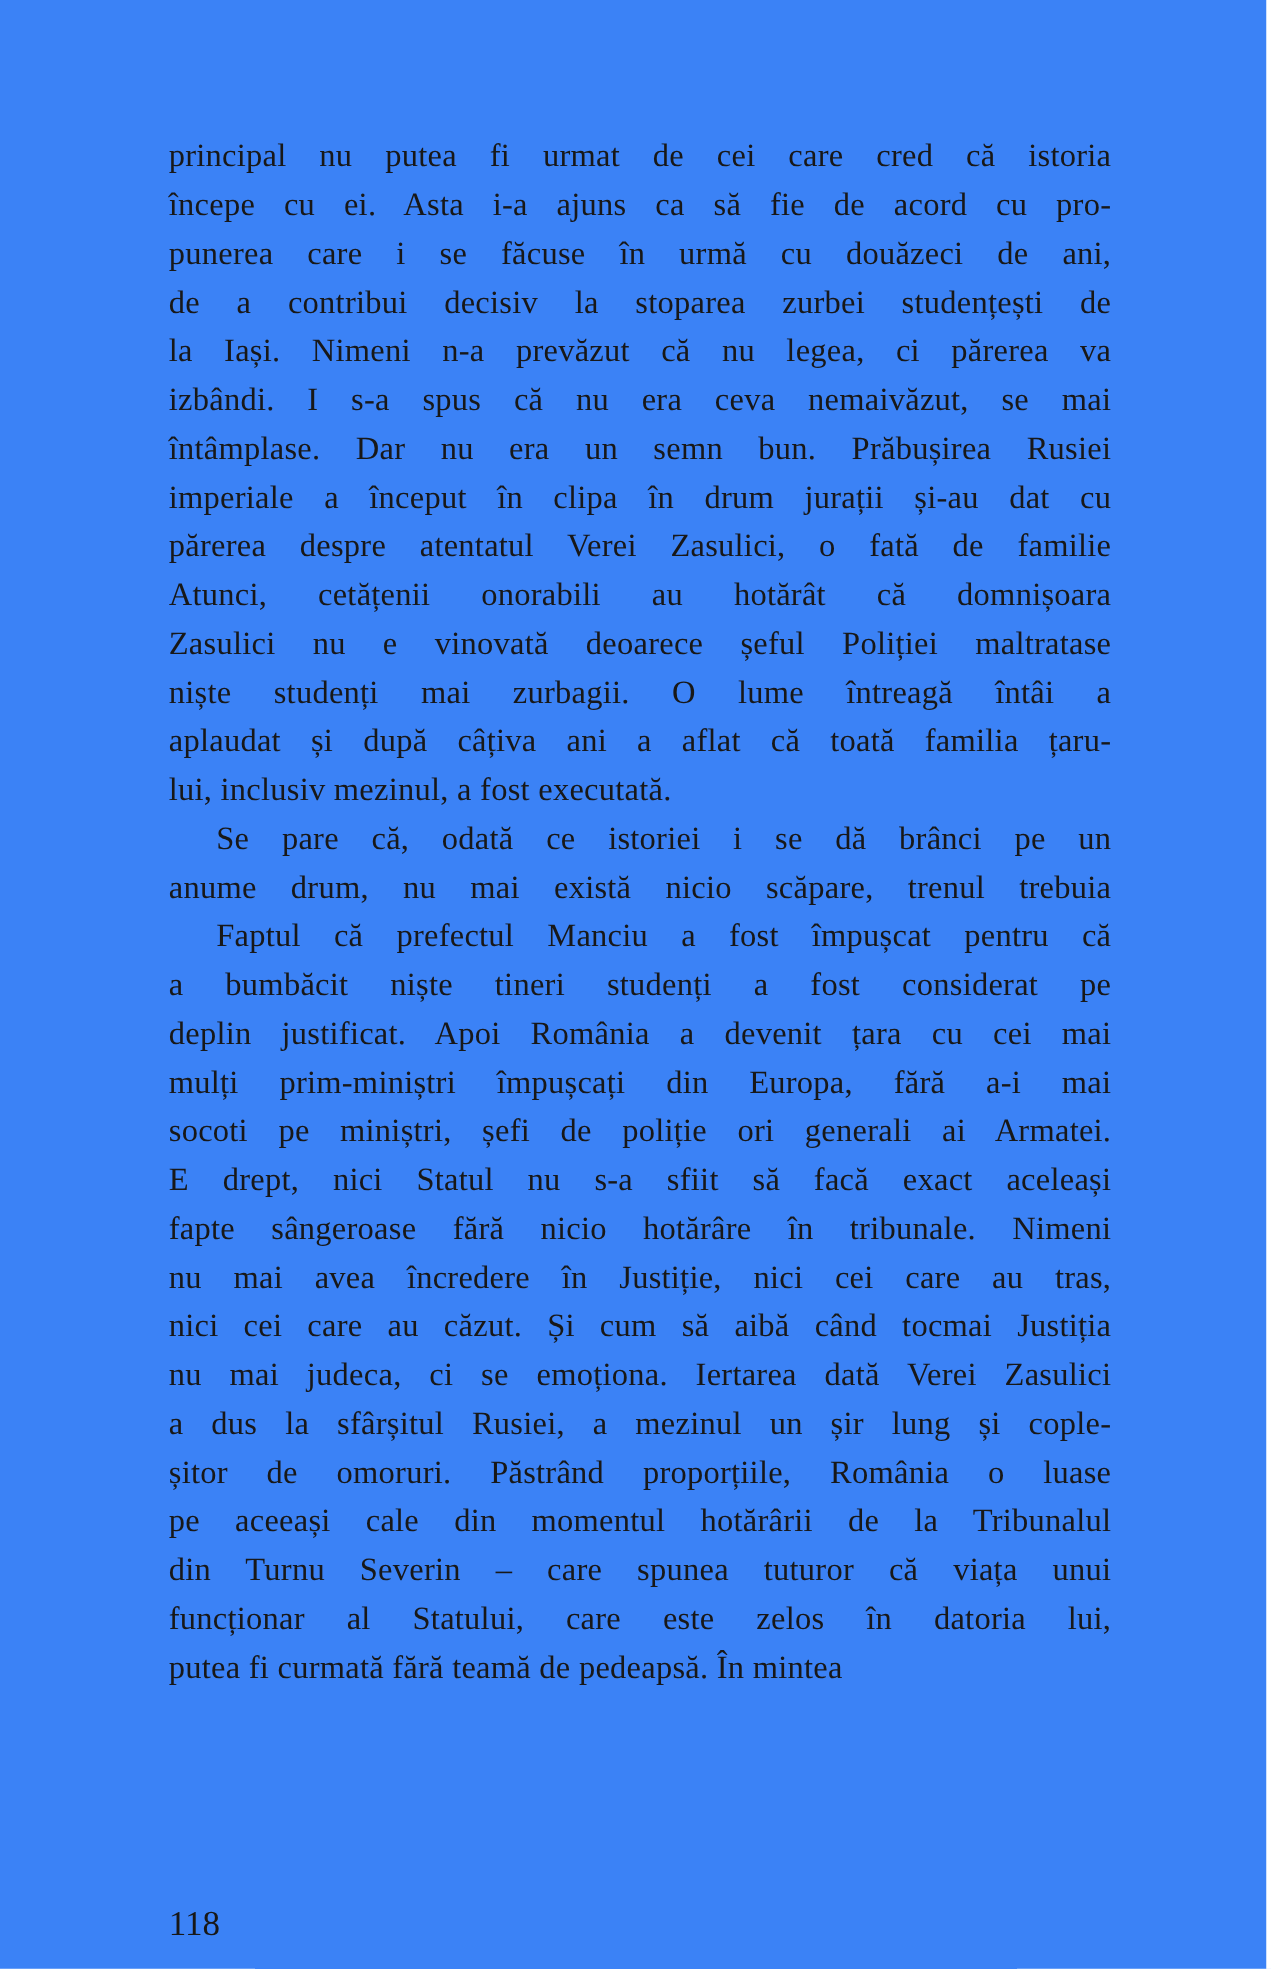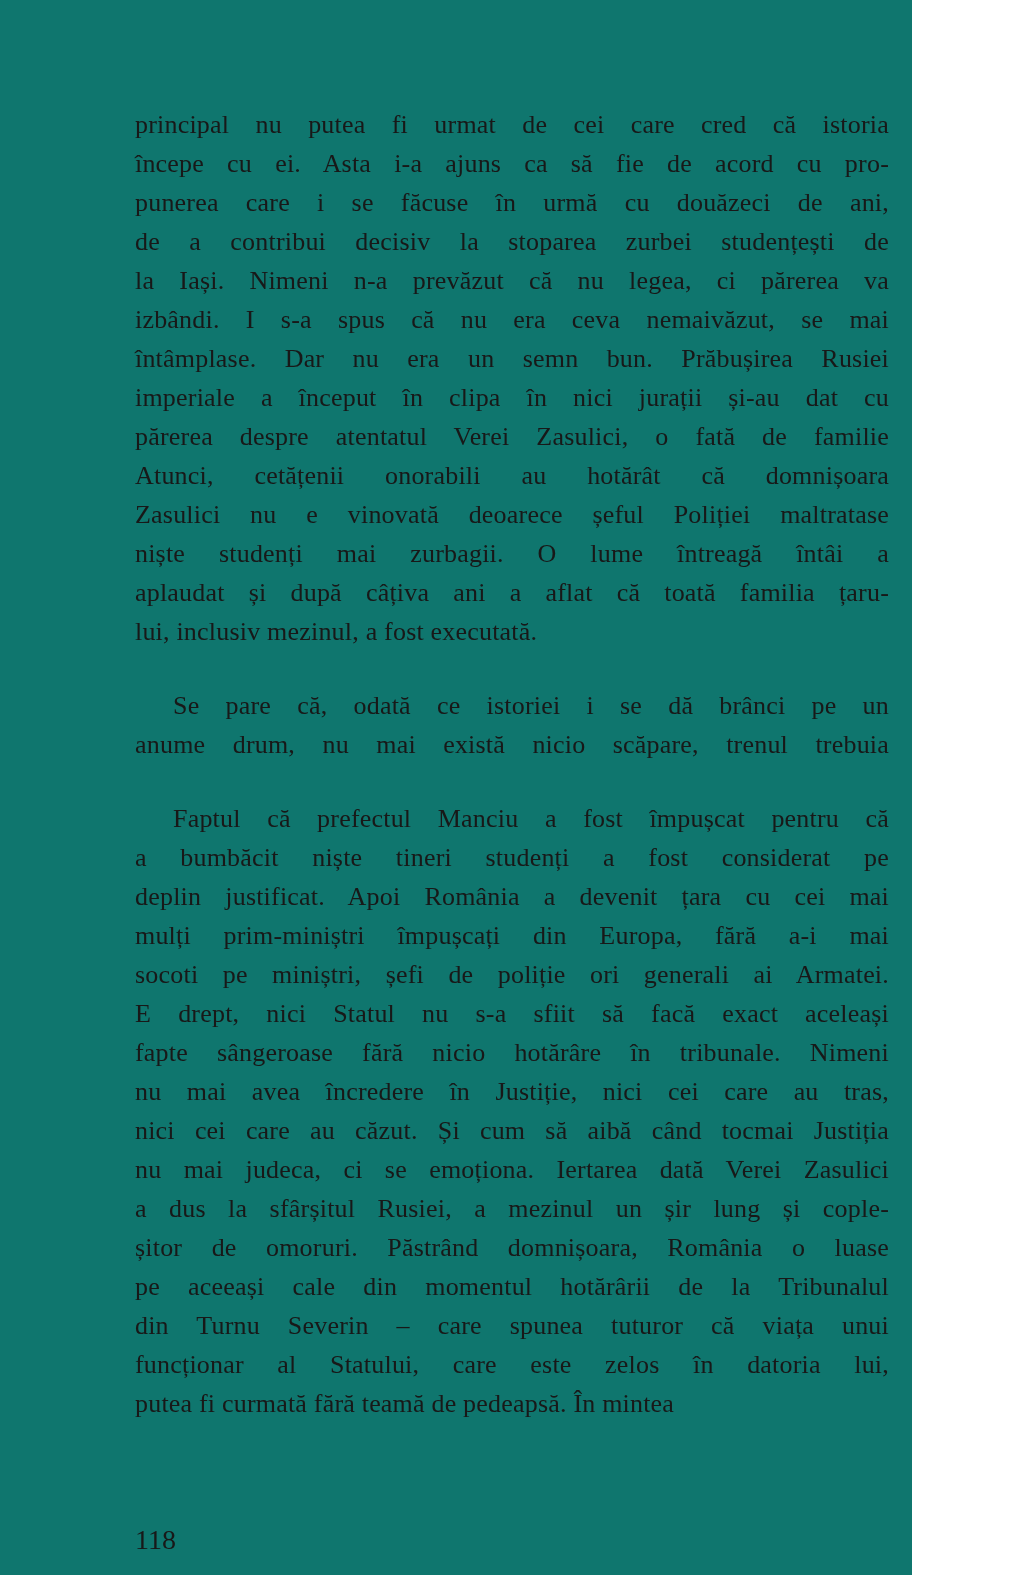--- a/index.html
+++ b/index.html
@@ -9,23 +9,23 @@
   }
   body {
     width: 1024px;
     height: 1575px;
     font-family: "Liberation Serif", "DejaVu Serif", serif;
     color: #181818;
     overflow: hidden;
   }
   .book-page {
     position: relative;
-    width: 912px;
+    width: 1013px;
     height: 1575px;
-    background: #0f766e;
+    background: #3b82f6;
   }
   .text-block {
     position: absolute;
     left: 135px;
     top: 105px;
     width: 754px;
   }
   .paragraph {
     margin: 0;
   }
@@ -36,21 +36,20 @@
     text-align: justify;
     text-align-last: justify;
     letter-spacing: 0.2px;
   }
   .text-line.last-line {
     text-align: center;
     text-align-last: left;
   }
   .text-line.indented {
     text-indent: 38px;
-    margin-top: 35px;
   }
   .page-number {
     position: absolute;
     left: 135px;
     top: 1524px;
     font-size: 28px;
     color: #181818;
   }
 </style>
 </head>
@@ -59,21 +58,21 @@
 <div class="book-page">
   <div class="text-block">
       <div class="paragraph">
         <div class="text-line">principal nu putea fi urmat de cei care cred că istoria</div>
         <div class="text-line">începe cu ei. Asta i-a ajuns ca să fie de acord cu pro-</div>
         <div class="text-line">punerea care i se făcuse în urmă cu douăzeci de ani,</div>
         <div class="text-line">de a contribui decisiv la stoparea zurbei studențești de</div>
         <div class="text-line">la Iași. Nimeni n-a prevăzut că nu legea, ci părerea va</div>
         <div class="text-line">izbândi. I s-a spus că nu era ceva nemaivăzut, se mai</div>
         <div class="text-line">întâmplase. Dar nu era un semn bun. Prăbușirea Rusiei</div>
-        <div class="text-line">imperiale a început în clipa în nici jurații și-au dat cu</div>
+        <div class="text-line">imperiale a început în clipa în drum jurații și-au dat cu</div>
         <div class="text-line">părerea despre atentatul Verei Zasulici, o fată de familie</div>
         <div class="text-line">Atunci, cetățenii onorabili au hotărât că domnișoara</div>
         <div class="text-line">Zasulici nu e vinovată deoarece șeful Poliției maltratase</div>
         <div class="text-line">niște studenți mai zurbagii. O lume întreagă întâi a</div>
         <div class="text-line">aplaudat și după câțiva ani a aflat că toată familia țaru-</div>
         <div class="text-line last-line">lui, inclusiv mezinul, a fost executată.</div>
       </div>
       <div class="paragraph">
         <div class="text-line indented">Se pare că, odată ce istoriei i se dă brânci pe un</div>
         <div class="text-line">anume drum, nu mai există nicio scăpare, trenul trebuia</div>
@@ -83,21 +82,21 @@
         <div class="text-line">a bumbăcit niște tineri studenți a fost considerat pe</div>
         <div class="text-line">deplin justificat. Apoi România a devenit țara cu cei mai</div>
         <div class="text-line">mulți prim-miniștri împușcați din Europa, fără a-i mai</div>
         <div class="text-line">socoti pe miniștri, șefi de poliție ori generali ai Armatei.</div>
         <div class="text-line">E drept, nici Statul nu s-a sfiit să facă exact aceleași</div>
         <div class="text-line">fapte sângeroase fără nicio hotărâre în tribunale. Nimeni</div>
         <div class="text-line">nu mai avea încredere în Justiție, nici cei care au tras,</div>
         <div class="text-line">nici cei care au căzut. Și cum să aibă când tocmai Justiția</div>
         <div class="text-line">nu mai judeca, ci se emoționa. Iertarea dată Verei Zasulici</div>
         <div class="text-line">a dus la sfârșitul Rusiei, a mezinul un șir lung și cople-</div>
-        <div class="text-line">șitor de omoruri. Păstrând domnișoara, România o luase</div>
+        <div class="text-line">șitor de omoruri. Păstrând proporțiile, România o luase</div>
         <div class="text-line">pe aceeași cale din momentul hotărârii de la Tribunalul</div>
         <div class="text-line">din Turnu Severin – care spunea tuturor că viața unui</div>
         <div class="text-line">funcționar al Statului, care este zelos în datoria lui,</div>
         <div class="text-line last-line">putea fi curmată fără teamă de pedeapsă. În mintea</div>
       </div>
     </div>
   <div class="page-number">118</div>
 </div>
 
 </body></html>

